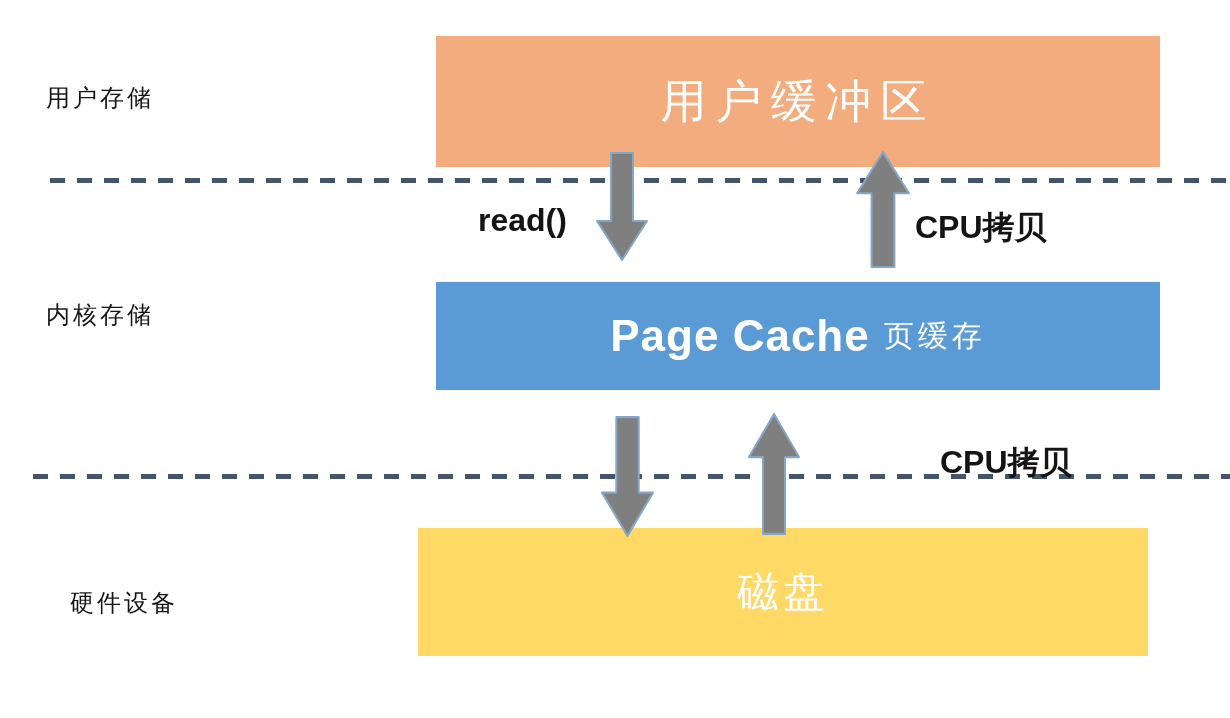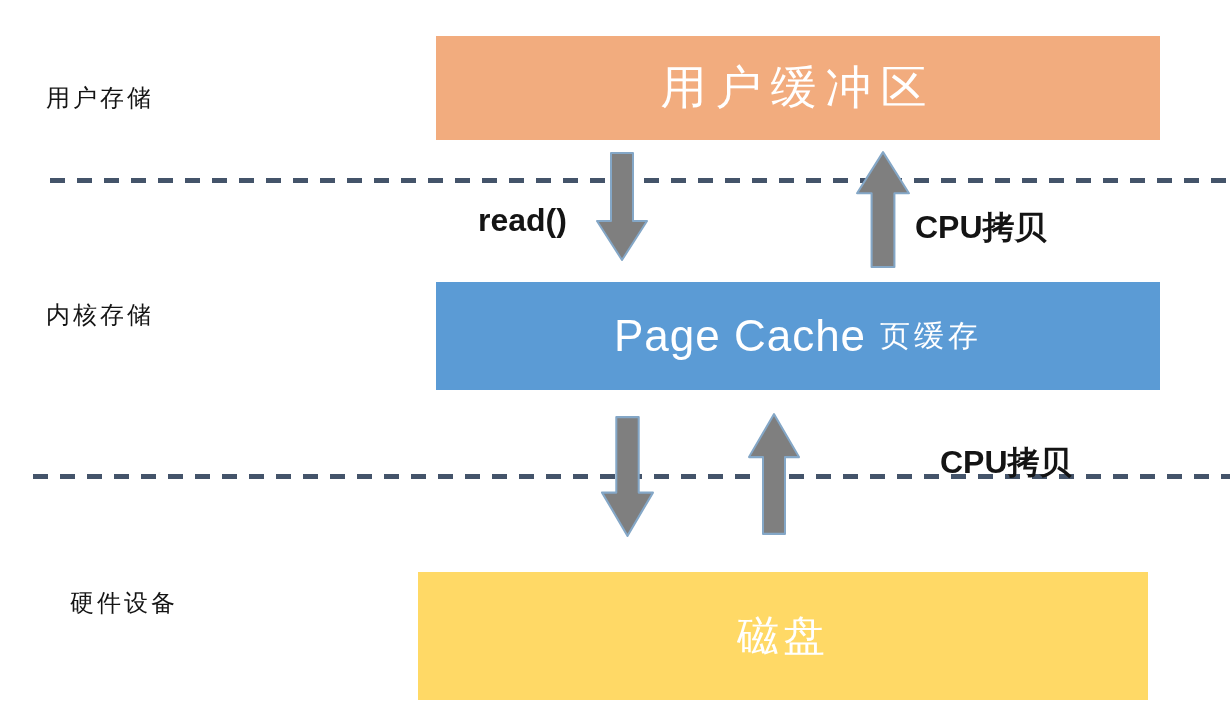--- a/index.html
+++ b/index.html
@@ -30,42 +30,42 @@
   
   .box {
     position: absolute;
     display: flex;
     align-items: center;
     justify-content: center;
     color: #ffffff;
     white-space: nowrap;
   }
   .box-user {
-    left: 436px; top: 36px; width: 724px; height: 104px;
+    left: 436px; top: 36px; width: 724px; height: 131px;
     font-size: 46px;
     font-family: "Liberation Serif", serif;
     letter-spacing: 9px;
   }
   .box-cache {
     left: 436px; top: 282px; width: 724px; height: 108px;
     font-size: 44px;
   }
   .box-cache .en {
-    font-weight: normal;
+    font-weight: bold;
     font-family: "Liberation Sans", sans-serif;
     letter-spacing: 1px;
   }
   .box-cache .zh {
     font-family: "Liberation Serif", serif;
     margin-left: 14px;
     font-size: 30px;
     letter-spacing: 4px;
   }
   .box-disk {
-    left: 418px; top: 572px; width: 730px; height: 128px;
+    left: 418px; top: 528px; width: 730px; height: 128px;
     font-size: 42px;
     font-family: "Liberation Serif", serif;
     letter-spacing: 4px;
   }
 
   
   .dash {
     position: absolute;
     height: 5px;
     background: repeating-linear-gradient(90deg,

